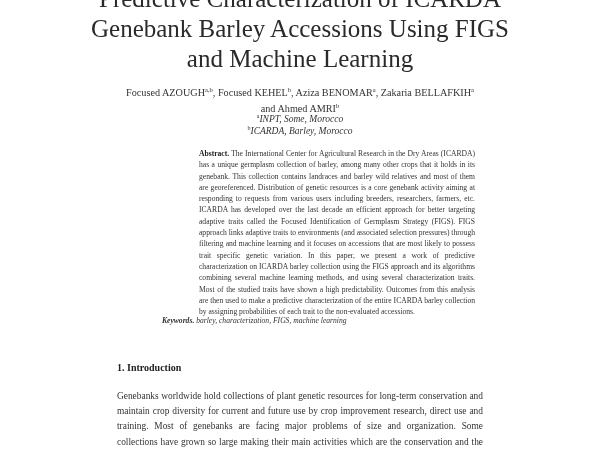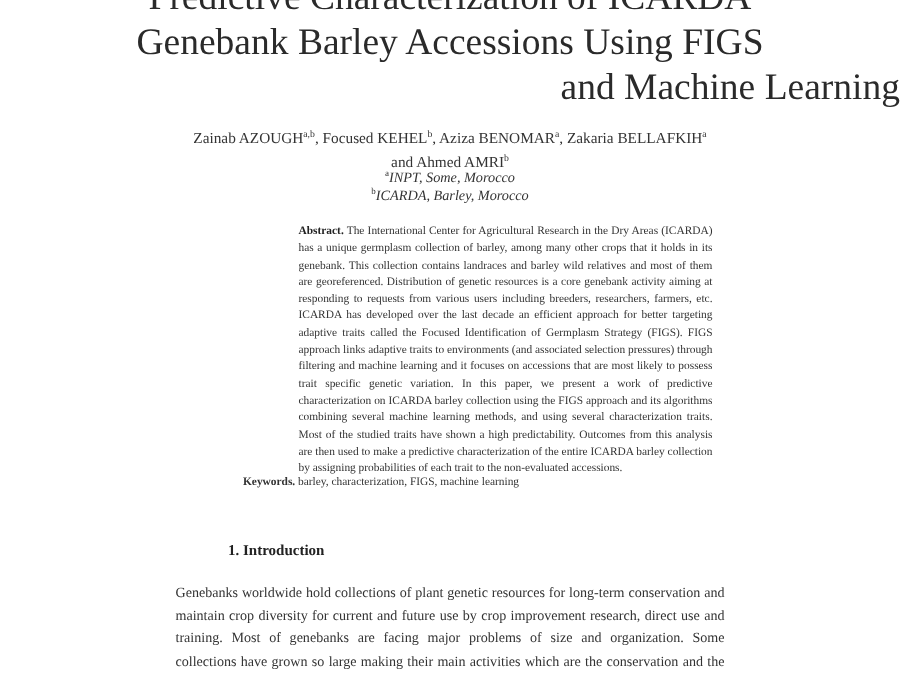--- a/index.html
+++ b/index.html
@@ -1,42 +1,42 @@
 <!DOCTYPE html>
 <html><head>
   <meta charset="utf-8">
   <style>
     html, body { margin: 0; padding: 0; background: #ffffff; }
     body { width: 600px; height: 450px; overflow: hidden; position: relative; font-family: "Liberation Serif", "DejaVu Serif", serif; color: #222; }
     .title { position: absolute; left: 0; width: 600px; text-align: center; font-size: 25px; line-height: 30px; color: #2a2a2a; }
     .title .l1 { position: absolute; top: -16px; left: 0; width: 600px; }
     .title .l2 { position: absolute; top: 14px; left: 0; width: 600px; }
-    .title .l3 { position: absolute; top: 44px; left: 0; width: 600px; text-align: right; }
+    .title .l3 { position: absolute; top: 44px; left: 0; width: 600px; }
     .authors { position: absolute; top: 83px; left: 0; width: 600px; text-align: center; font-size: 10.2px; line-height: 13px; color: #333; }
     .authors sup { font-size: 6.5px; vertical-align: 4px; }
     .affil { position: absolute; left: 0; width: 600px; text-align: center; font-size: 9.5px; font-style: italic; color: #333; line-height: 13px; }
     .affil sup { font-size: 6px; vertical-align: 4px; font-style: normal; }
     .abstract { position: absolute; top: 148px; left: 162px; width: 276px; font-size: 7.6px; line-height: 11.3px; text-align: justify; color: #333; margin-left: 37px; }
     .abstract b { color: #222; }
-    .keywords { position: absolute; top: 316px; left: 162px; width: 276px; font-size: 7.6px; color: #333; }
-    .section { position: absolute; top: 362px; left: 117px; font-size: 10px; font-weight: bold; color: #222; margin-left: 35px; }
+    .keywords { position: absolute; top: 316px; left: 162px; width: 276px; font-size: 7.6px; color: #333; font-style: italic; }
+    .section { position: absolute; top: 362px; left: 117px; font-size: 10px; font-weight: bold; color: #222; }
     .intro { position: absolute; top: 389px; left: 117px; width: 366px; font-size: 9.4px; line-height: 15.2px; text-align: justify; color: #333; }
   </style>
 </head>
 <body>
 
 <div class="title">
   <div class="l1">Predictive Characterization of ICARDA</div>
   <div class="l2">Genebank Barley Accessions Using FIGS</div>
   <div class="l3">and Machine Learning</div>
 </div>
 
 <div class="authors">
   <div>
-    <span>Zainab AZOUGH</span><sup>a,b</sup><span>, </span>
+    <span>Focused AZOUGH</span><sup>a,b</sup><span>, </span>
     <span>Focused KEHEL</span><sup>b</sup><span>, </span>
     <span>Aziza BENOMAR</span><sup>a</sup><span>, </span>
     <span>Zakaria BELLAFKIH</span><sup>a</sup>
   </div>
   <div>
     <span>and</span>
     <span>Ahmed AMRI</span><sup>b</sup>
   </div>
 </div>
 

